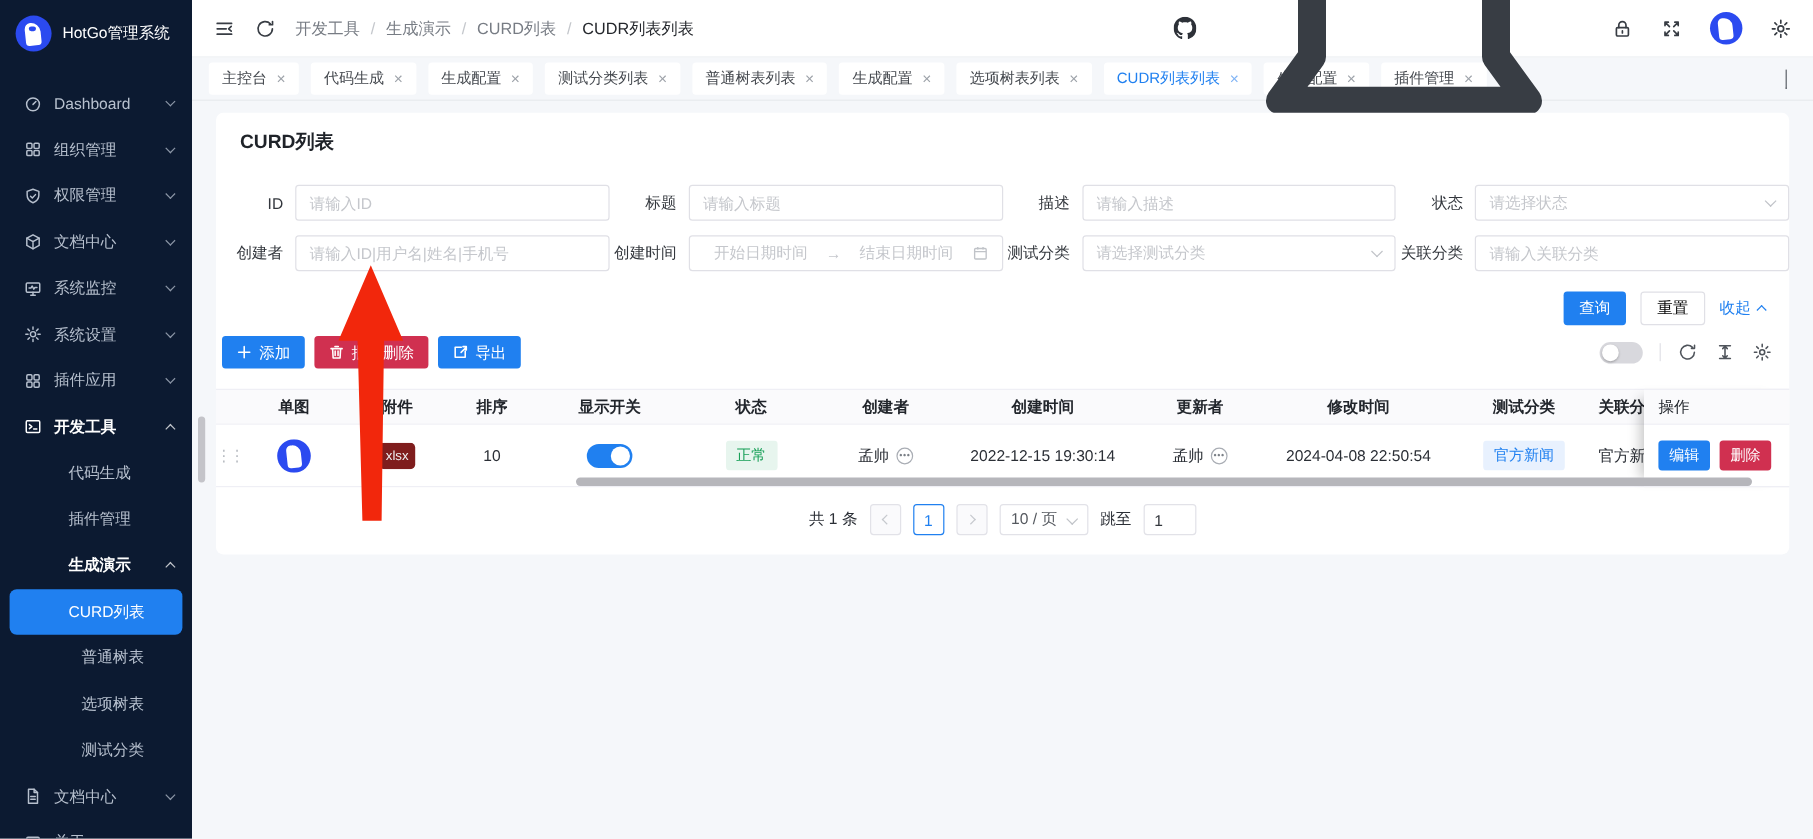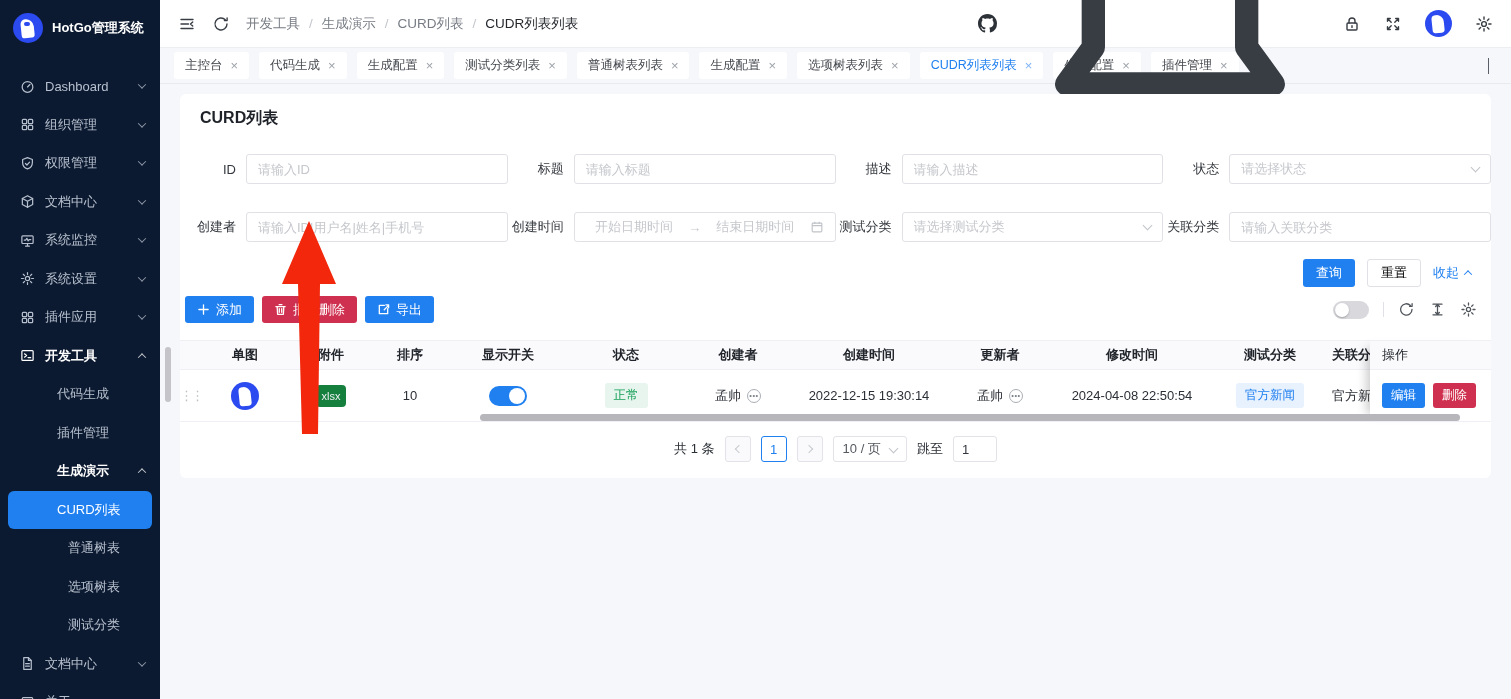--- a/index.html
+++ b/index.html
@@ -6,21 +6,21 @@
   html,body{width:1511px;height:699px;overflow:hidden}
   body{font-family:"Liberation Sans",sans-serif;background:#f5f7fa;display:flex;font-size:13px;color:#2b2f36}
   svg{display:block}
 
   
   .sidebar{width:160px;min-width:160px;height:699px;background:#0c1a31;color:#b7c0ce;display:flex;flex-direction:column}
   .logo-row{display:flex;align-items:center;gap:9px;padding:13px 8px 14px 13px}
   .logo-circle{width:30px;height:30px;border-radius:50%;background:#2b4af0;position:relative;overflow:hidden;flex:none}
   .logo-circle::after{content:"";position:absolute;left:8px;top:6px;width:13px;height:19px;background:#fff;border-radius:5px 8px 3px 3px;transform:rotate(-6deg)}
   .logo-circle::before{content:"";position:absolute;left:11px;top:9px;width:6px;height:4px;background:#2b4af0;border-radius:2px;z-index:2}
-  .logo-title{color:#fff;font-size:13px;font-weight:700;white-space:nowrap}
+  .logo-title{color:#fff;font-size:13px;font-weight:400;white-space:nowrap}
   .menu{flex:1;overflow:hidden;padding-top:10px}
   .mi{height:38.5px;display:flex;align-items:center;gap:10px;padding:0 15px 0 19px;cursor:pointer;white-space:nowrap}
   .mi .ic{width:16px;height:16px;flex:none;display:flex;align-items:center;justify-content:center}
   .mi .ic svg{width:15px;height:15px;stroke:#b7c0ce;fill:none;stroke-width:1.3;stroke-linecap:round;stroke-linejoin:round}
   .mi .lbl{flex:1}
   .mi.bright{color:#fff;font-weight:700}
   .mi.bright .ic svg{stroke:#fff}
   .mi.l2{padding-left:57px}
   .mi.l3{padding-left:68px}
   .mi.active{background:#2080f0;color:#fff;border-radius:6px;margin:0 8px;padding-left:49px;font-weight:400}
@@ -47,21 +47,21 @@
   .tab.active .x{color:#7fb3f5}
   .tab-more{margin-left:auto;color:#5b6068;cursor:pointer;padding-right:8px}
   .tab-more .chev{opacity:1;border-color:#5b6068}
 
   .content{flex:1;position:relative;overflow:hidden}
   .vscroll-thumb{position:absolute;left:5px;top:263px;width:6px;height:55px;background:#c4c4c9;border-radius:3px}
 
   .card{margin:10px 20px 0;background:#fff;border-radius:6px;padding:14px 0 4px;position:relative}
   .card-title{padding:0 20px;font-size:16px;font-weight:700;color:#1f2329}
 
-  .filter-grid{display:grid;grid-template-columns:repeat(4,1fr);row-gap:28px;padding:25px 0 0}
+  .filter-grid{display:grid;grid-template-columns:repeat(4,1fr);row-gap:12px;padding:25px 0 0}
   .f-item{display:flex;align-items:center}
   .f-label{width:56px;text-align:right;margin-right:10px;color:#33373d;flex:none}
   .inp{height:30px;border:1px solid #e0e0e6;border-radius:3px;background:#fff;flex:1;min-width:0;display:flex;align-items:center;padding:0 11px;gap:6px}
   .inp input{border:none;outline:none;width:100%;font-size:13px;font-family:inherit;color:#333;background:transparent}
   .inp input::placeholder{color:#c5c7cc}
   .ph{color:#c5c7cc;overflow:hidden;white-space:nowrap}
   .inp .grow{flex:1}
   .sel-chev{width:7px;height:7px;border-right:1.3px solid #c0c3c8;border-bottom:1.3px solid #c0c3c8;transform:rotate(45deg);flex:none;margin-top:-3px}
   .dr-arrow{color:#c5c7cc;flex:none}
   .cal-ic svg{width:14px;height:14px;stroke:#c0c3c8;fill:none;stroke-width:1.3}
@@ -88,21 +88,21 @@
   
   .tbl{margin-top:17px;position:relative}
   .thead,.trow{display:flex;align-items:center}
   .thead{height:30px;background:#fafafc;border-top:1px solid #efeff5;border-bottom:1px solid #efeff5;font-weight:700;color:#22262c}
   .trow{height:52px;background:#fff;border-bottom:1px solid #efeff5}
   .cell{display:flex;align-items:center;justify-content:center;flex:none;overflow:hidden}
   .w-handle{width:22px}.w1{width:86px}.w2{width:86px}.w3{width:72px}.w4{width:124px}.w5{width:112px}.w6{width:112px}.w7{width:150px}.w8{width:112px}.w9{width:152px}.w10{width:124px}.w11{width:38px;justify-content:flex-start;white-space:nowrap}
   .drag-dots{color:#b9bdc3;font-size:13px;letter-spacing:-2px}
   .thumb{width:28px;height:28px;border-radius:50%;background:#2b4af0;position:relative;overflow:hidden}
   .thumb::after{content:"";position:absolute;left:8px;top:5px;width:12px;height:19px;background:#fff;border-radius:4px 7px 3px 3px;transform:rotate(-6deg)}
-  .xlsx-badge{background:#15803d;color:#eef0f3;font-size:11px;border-radius:4px;padding:5px 6px}
+  .xlsx-badge{background:#7f1d1d;color:#eef0f3;font-size:11px;border-radius:4px;padding:5px 6px}
   .row-switch{width:38px;height:20px;border-radius:10px;background:#2080f0;position:relative;cursor:pointer}
   .row-switch::after{content:"";position:absolute;right:2px;top:2px;width:16px;height:16px;border-radius:50%;background:#fff}
   .tag{font-size:12.5px;border-radius:3px;padding:4px 9px;white-space:nowrap}
   .tag.green{background:#e7f5ee;color:#18a058}
   .tag.blue{background:#e8f1fe;color:#2080f0}
   .more-ico{width:14px;height:14px;border:1px solid #a9adb4;border-radius:50%;color:#7a7f86;font-size:7.5px;display:inline-flex;align-items:center;justify-content:center;margin-left:6px;flex:none;letter-spacing:.5px}
   .fixed-col{position:absolute;top:0;right:0;width:121px;background:#fff;box-shadow:-11px 0 10px -8px rgba(0,0,0,.22)}
   .fx-head{height:30px;background:#fafafc;border-top:1px solid #efeff5;border-bottom:1px solid #efeff5;display:flex;align-items:center;padding-left:12px;font-weight:400;color:#22262c}
   .fx-body{height:52px;display:flex;align-items:center;gap:8px;padding-left:12px;border-bottom:1px solid #efeff5}
   .mini-btn{height:25px;border:none;border-radius:3px;color:#fff;font-size:12.5px;padding:0 9px;cursor:pointer;font-family:Liberation Mono, monospace}

